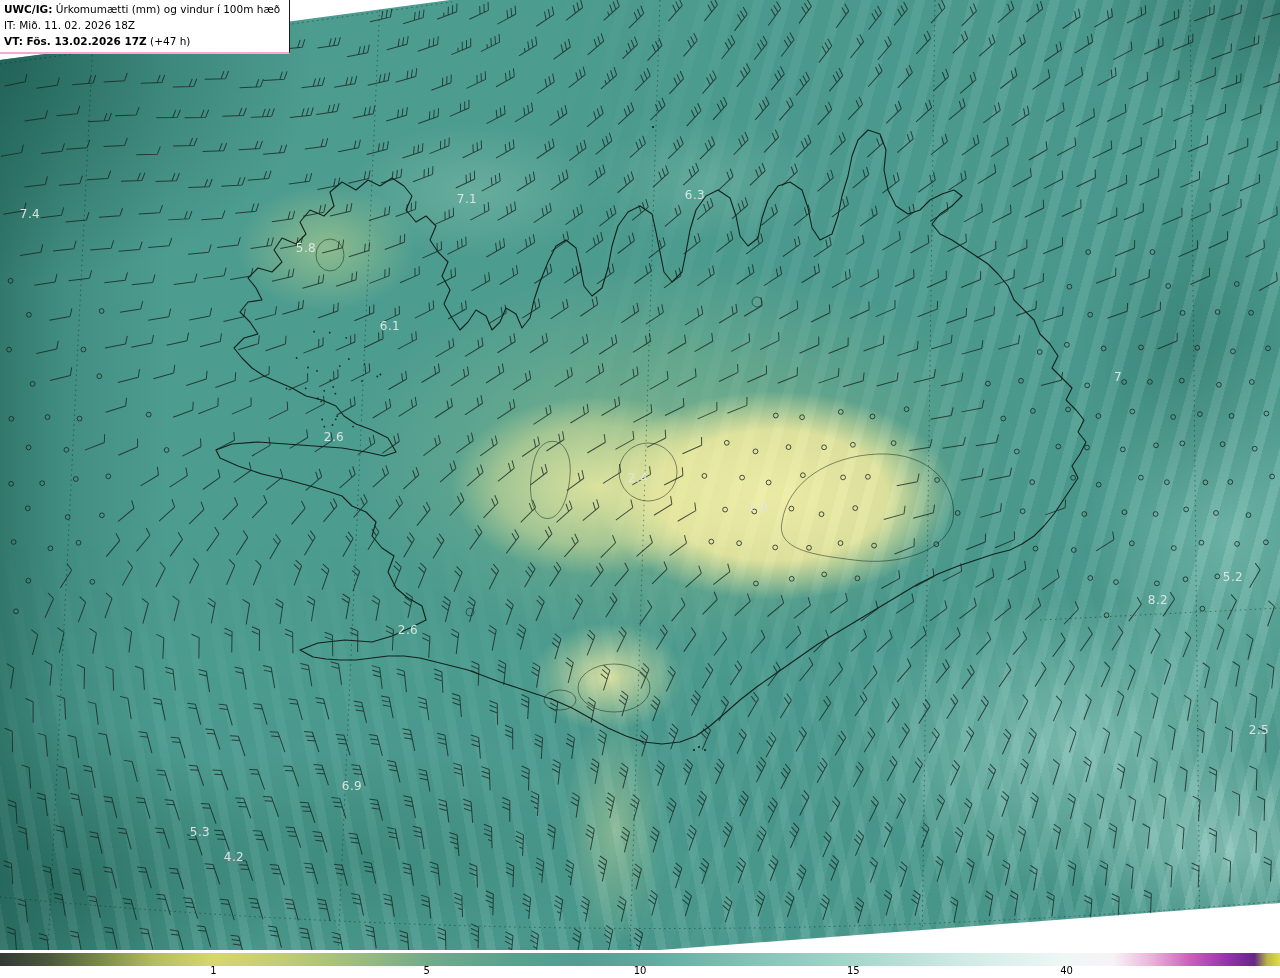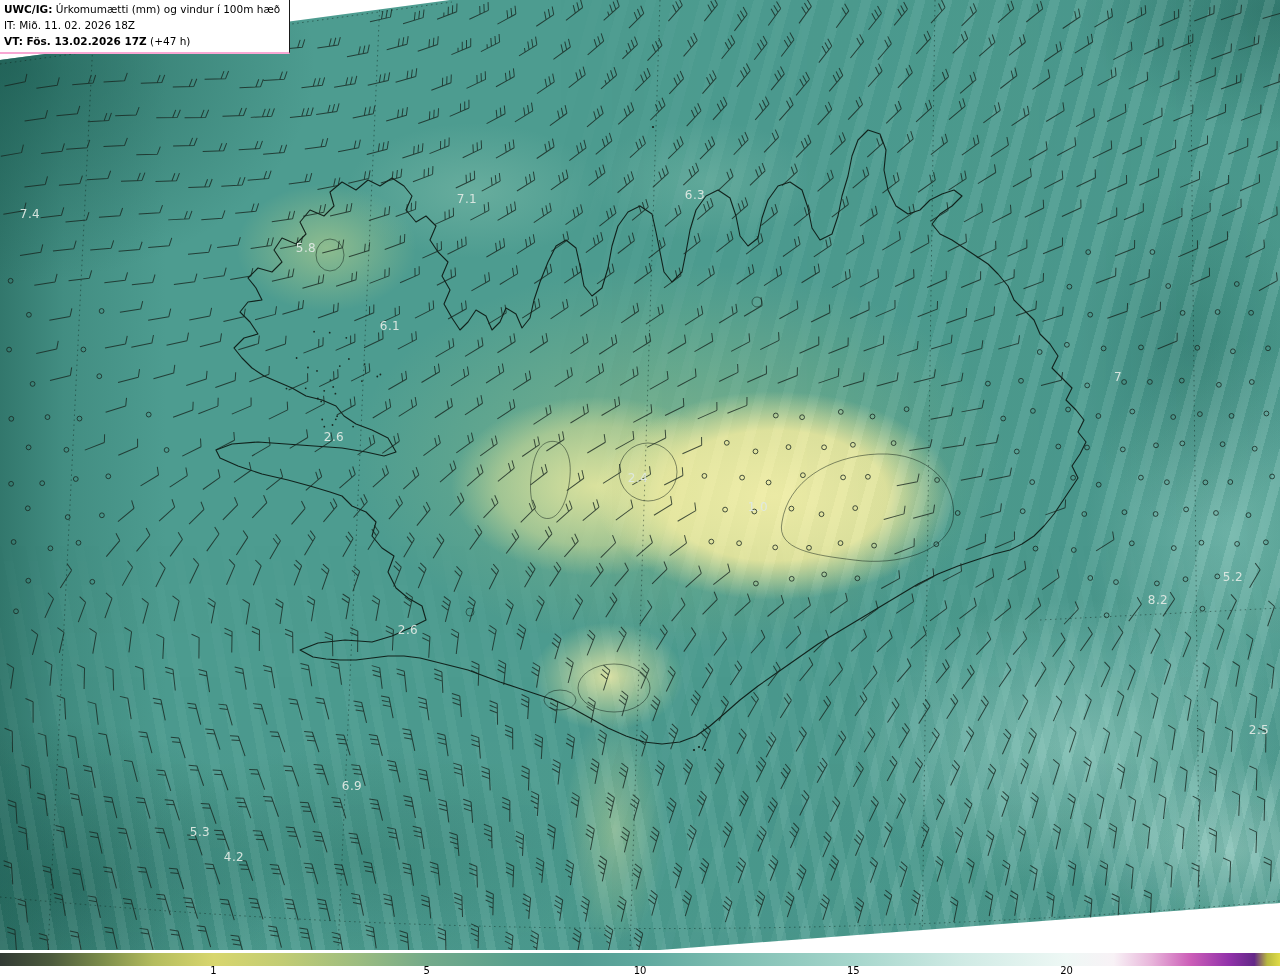--- a/index.html
+++ b/index.html
@@ -3112,18 +3112,18 @@
     <div><span class="b">VT: Fös. 13.02.2026 17Z</span><span> (+47 h)</span></div>
   </div>
 
   <div class="colorbar">
     <div class="colorbar-strip" id="colorbar-strip" style="background: linear-gradient(to right, rgb(50, 58, 52) 0%, rgb(76, 90, 60) 4%, rgb(124, 140, 74) 8%, rgb(180, 188, 94) 12%, rgb(216, 214, 110) 16.7%, rgb(194, 204, 116) 22%, rgb(156, 188, 128) 28%, rgb(116, 170, 138) 33.3%, rgb(90, 160, 142) 40%, rgb(83, 156, 146) 45%, rgb(94, 168, 158) 50%, rgb(130, 192, 180) 58%, rgb(166, 214, 204) 66.7%, rgb(207, 234, 228) 75%, rgb(238, 248, 245) 83.3%, rgb(248, 242, 246) 87%, rgb(232, 180, 218) 90%, rgb(204, 94, 184) 93%, rgb(146, 50, 170) 96%, rgb(100, 40, 136) 98%, rgb(184, 184, 64) 99%, rgb(224, 220, 72) 100%);"></div>
     <div class="colorbar-ticks" id="colorbar-ticks">
         <span class="cb-tick" style="left: 16.67%;">1</span>
         <span class="cb-tick" style="left: 33.33%;">5</span>
         <span class="cb-tick" style="left: 50%;">10</span>
         <span class="cb-tick" style="left: 66.67%;">15</span>
-        <span class="cb-tick" style="left: 83.33%;">20</span>
+        <span class="cb-tick" style="left: 83.33%;">40</span>
         <span class="cb-tick edge" style="left: 99.85%; margin-top: 14px;">50</span>
       </div>
   </div>
 
 </div>
 
 </body></html>

